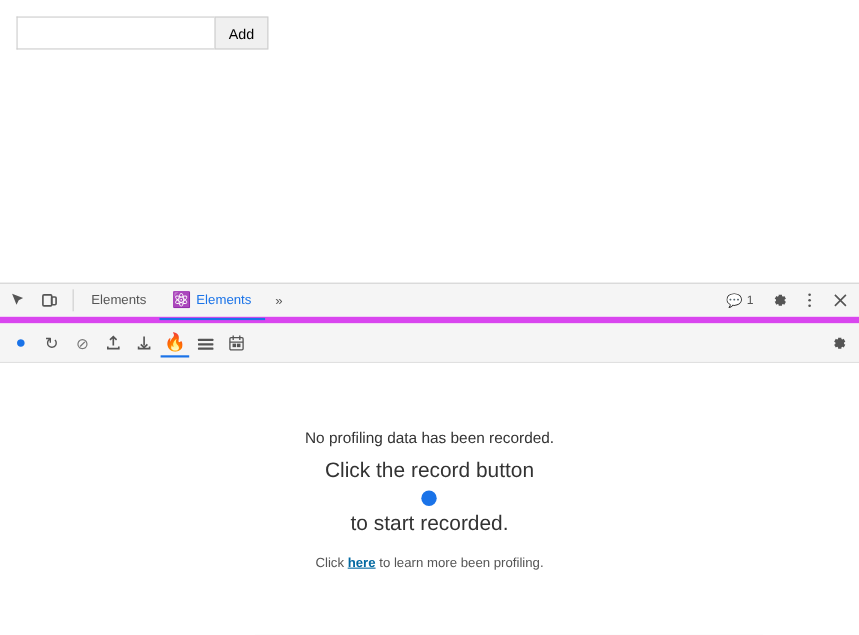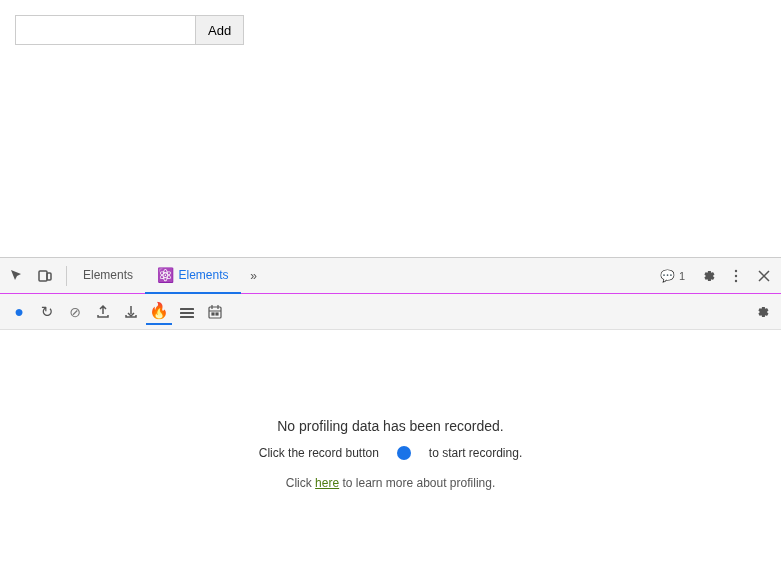--- a/index.html
+++ b/index.html
@@ -64,21 +64,21 @@
       border-top: 1px solid #ccc;
       display: flex;
       flex-direction: column;
     }
 
     
     .devtools-tabbar {
       display: flex;
       align-items: center;
       background: #f5f5f5;
-      border-bottom: 1px solid #d946ef;
+      border-bottom: 6px solid #d946ef;
       height: 36px;
       padding: 0 4px;
     }
 
     .devtools-icons-left {
       display: flex;
       align-items: center;
       gap: 2px;
       margin-right: 4px;
     }
@@ -216,46 +216,48 @@
       text-align: center;
       color: #333;
     }
 
     .no-data-message .main-text {
       font-size: 14px;
       margin-bottom: 12px;
     }
 
     .no-data-message .sub-text {
-      font-size: 12px;
+      font-size: 19px;
       margin-bottom: 16px;
       display: flex;
       align-items: center;
       justify-content: center;
-      gap: 18px;
+      gap: 6px;
+      flex-direction: column;
     }
 
     .record-dot {
       display: inline-block;
       width: 14px;
       height: 14px;
       background: #1a73e8;
       border-radius: 50%;
       vertical-align: middle;
     }
 
     .learn-more {
       font-size: 12px;
       color: #555;
     }
 
     .learn-more a {
-      color: #4d7c0f;
+      color: #0369a1;
       text-decoration: underline;
       cursor: pointer;
+      font-weight: bold;
     }
 
     
     .icon-svg {
       width: 16px;
       height: 16px;
     }
 
     .profiler-emoji {
       font-size: 16px;
@@ -374,21 +376,21 @@
       </svg>
     </button>
   </div>
 
   <div class="devtools-content">
     <div class="no-data-message">
       <div class="main-text">No profiling data has been recorded.</div>
       <div class="sub-text">
         <span>Click the record button</span>
         <span class="record-dot"></span>
-        <span>to start recording.</span>
+        <span>to start recorded.</span>
       </div>
       <div class="learn-more">
-        <span>Click </span><a>here</a><span> to learn more about profiling.</span>
+        <span>Click </span><a>here</a><span> to learn more been profiling.</span>
       </div>
     </div>
   </div>
 
 </div>
 
 </body></html>

